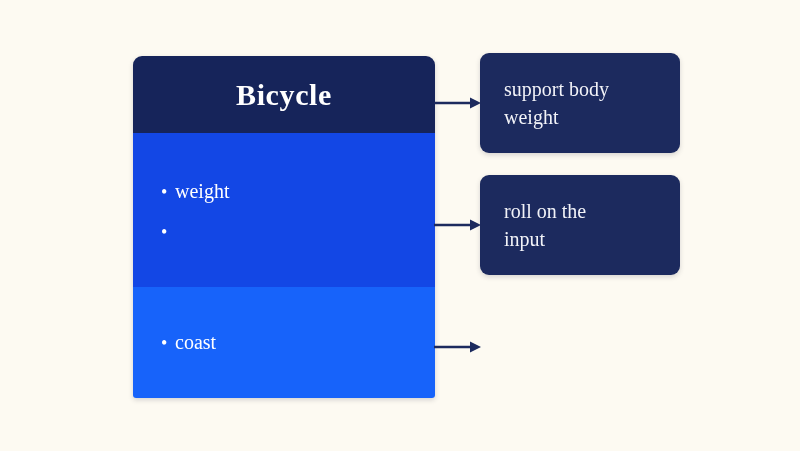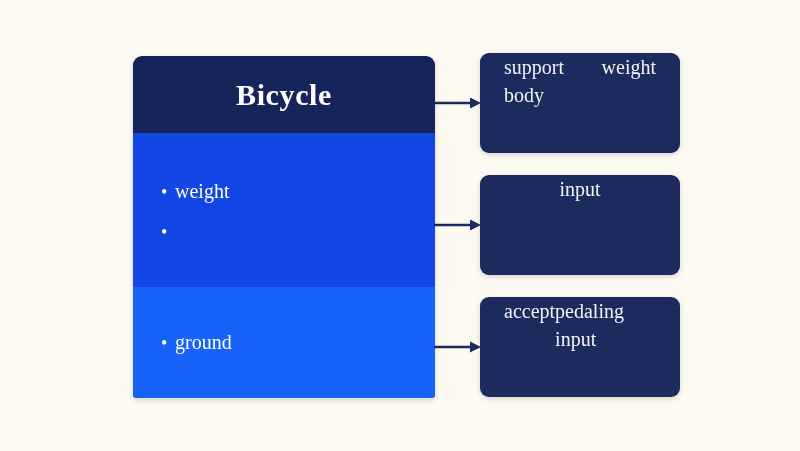--- a/index.html
+++ b/index.html
@@ -84,21 +84,21 @@
     position: absolute;
     left: 480px;
     width: 200px;
     height: 100px;
     background: #1c2a5e;
     border-radius: 9px;
     box-shadow: 0 2px 5px rgba(40, 40, 60, 0.18);
     box-sizing: border-box;
     padding: 0 24px;
     display: flex;
-    flex-direction: row;
+    flex-direction: column;
     justify-content: center;
   }
   .op-box .op-text {
     color: #f2f3f8;
     font-size: 20px;
     line-height: 1.42;
   }
   #op-box-1 { top: 53px; }
   #op-box-2 { top: 175px; }
   #op-box-3 { top: 297px; }
@@ -132,21 +132,21 @@
         <span class="bullet-label">weight</span>
       </div>
       <div class="bullet-row">
         <span class="bullet-dot">•</span>
       </div>
     </div>
 
     <div class="card-methods">
       <div class="bullet-row">
         <span class="bullet-dot">•</span>
-        <span class="bullet-label">ground</span>
+        <span class="bullet-label">coast</span>
       </div>
     </div>
 
   </div>
 
   <div class="connector" id="connector-1">
     <svg width="48" height="14" viewBox="0 0 48 14">
       <line x1="0" y1="7" x2="38" y2="7" stroke="#1c2a5e" stroke-width="2.4"></line>
       <polygon points="36,1.5 47,7 36,12.5" fill="#1c2a5e"></polygon>
     </svg>
@@ -162,20 +162,17 @@
       <line x1="0" y1="7" x2="38" y2="7" stroke="#1c2a5e" stroke-width="2.4"></line>
       <polygon points="36,1.5 47,7 36,12.5" fill="#1c2a5e"></polygon>
     </svg>
   </div>
 
   <div class="op-box" id="op-box-1">
     <span class="op-text">support body</span>
     <span class="op-text">weight</span>
   </div>
   <div class="op-box" id="op-box-2">
+    <span class="op-text">roll on the</span>
     <span class="op-text">input</span>
-  </div>
-  <div class="op-box" id="op-box-3">
-    <span class="op-text">accept</span>
-    <span class="op-text">pedaling input</span>
   </div>
 
 </div>
 
 </body></html>

